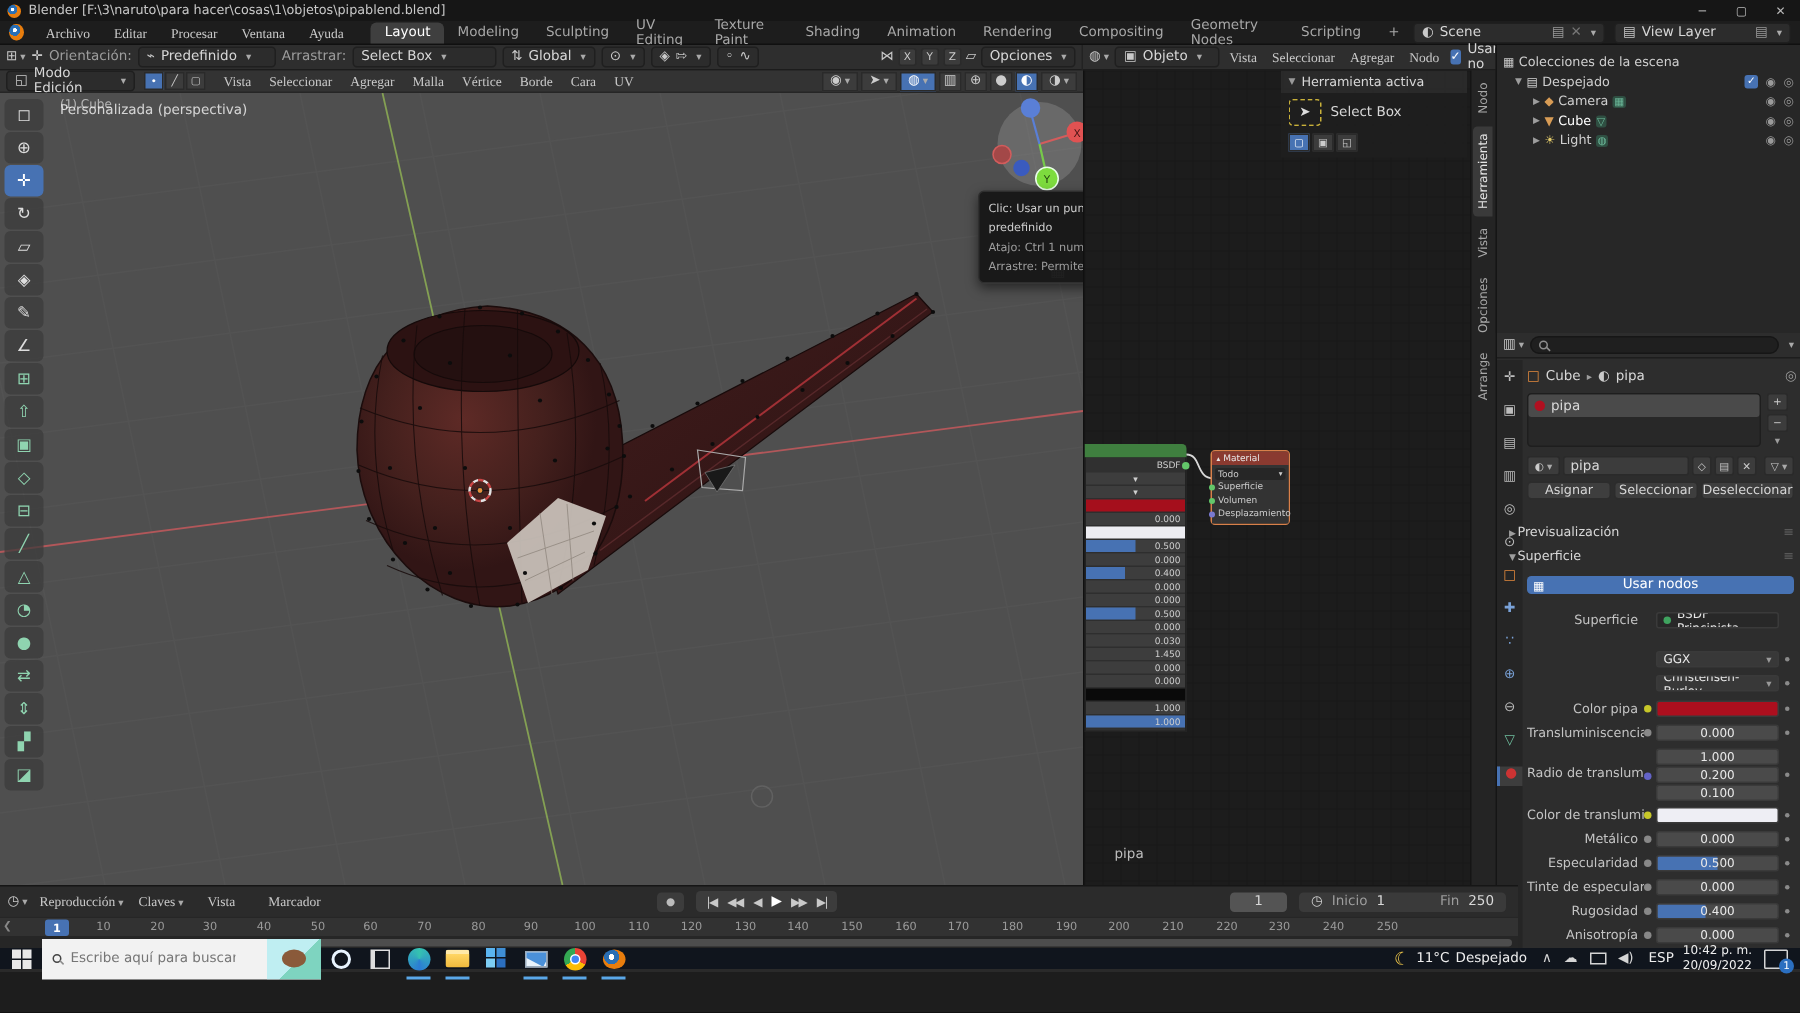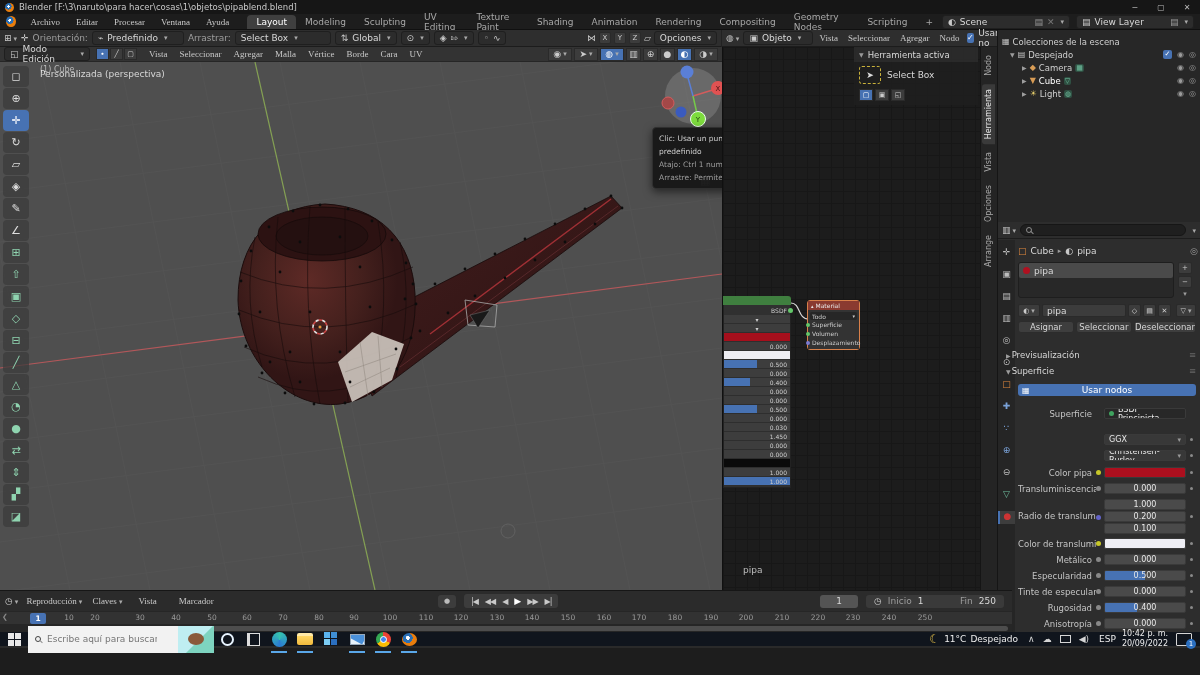--- a/index.html
+++ b/index.html
@@ -800,21 +800,21 @@
           <span class="mini-ic">◷</span>
           <span class="dim">Inicio</span>
           <span>1</span>
           <span class="dim" style="margin-left:auto;">Fin</span>
           <span>250</span>
         </div>
       </div>
     </div>
     <div class="ruler">
       <span class="tick" style="left:69px;">10</span>
-        <span class="tick" style="left:95px;">20</span>
+        <span class="tick" style="left:105px;">20</span>
         <span class="tick" style="left:140px;">30</span>
         <span class="tick" style="left:176px;">40</span>
         <span class="tick" style="left:212px;">50</span>
         <span class="tick" style="left:247px;">60</span>
         <span class="tick" style="left:283px;">70</span>
         <span class="tick" style="left:319px;">80</span>
         <span class="tick" style="left:354px;">90</span>
         <span class="tick" style="left:390px;">100</span>
         <span class="tick" style="left:426px;text-align:right;">110</span>
         <span class="tick" style="left:461px;">120</span>

